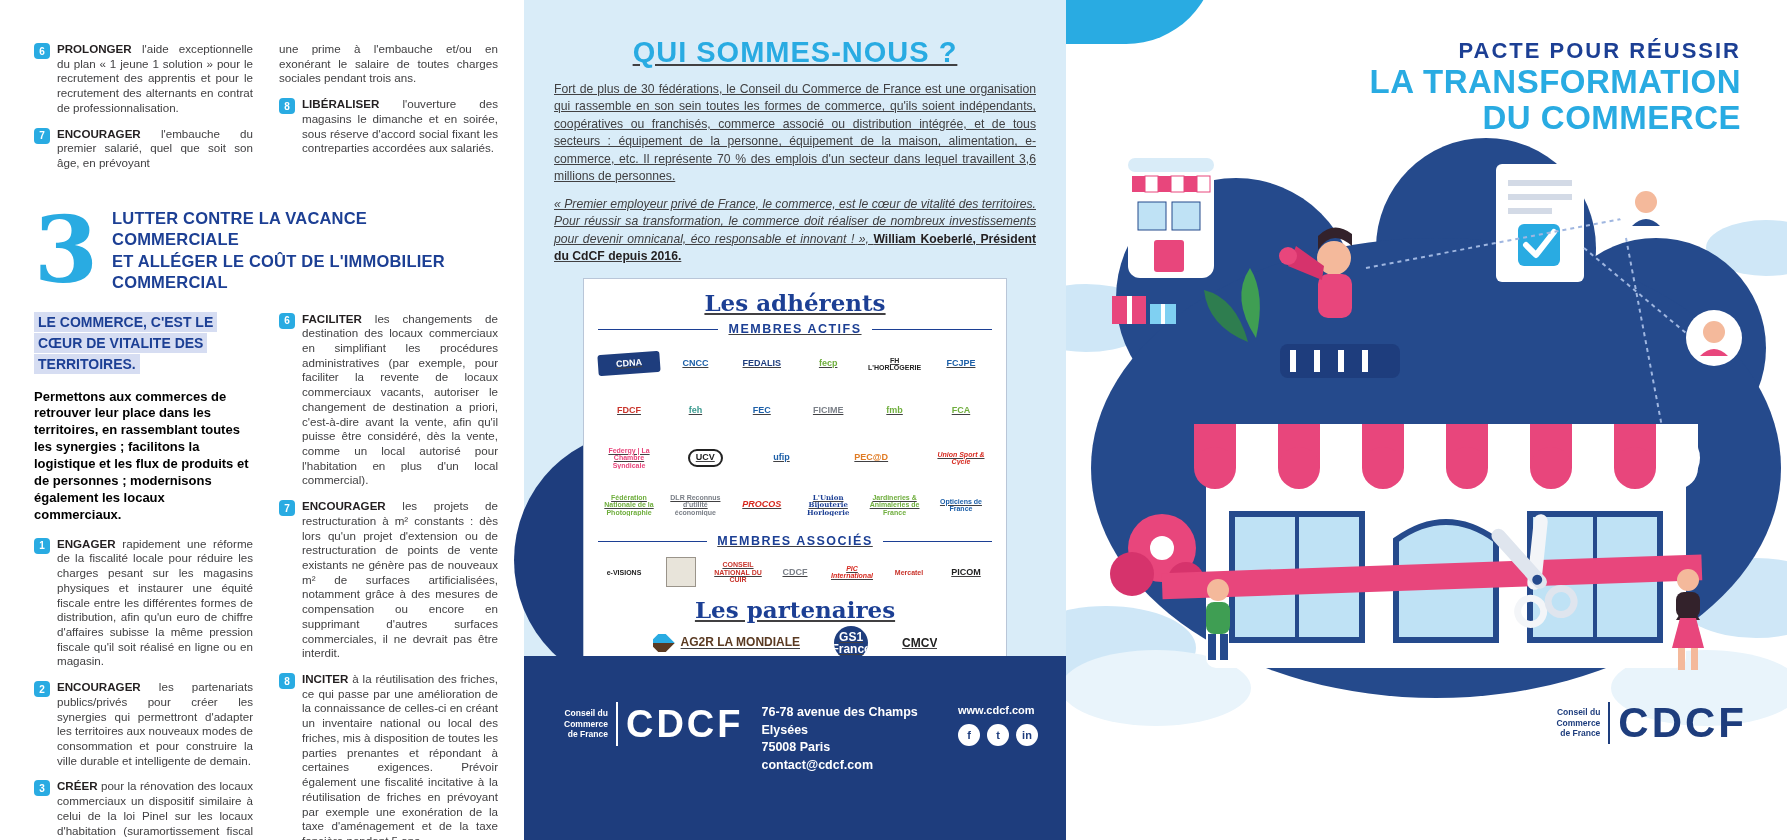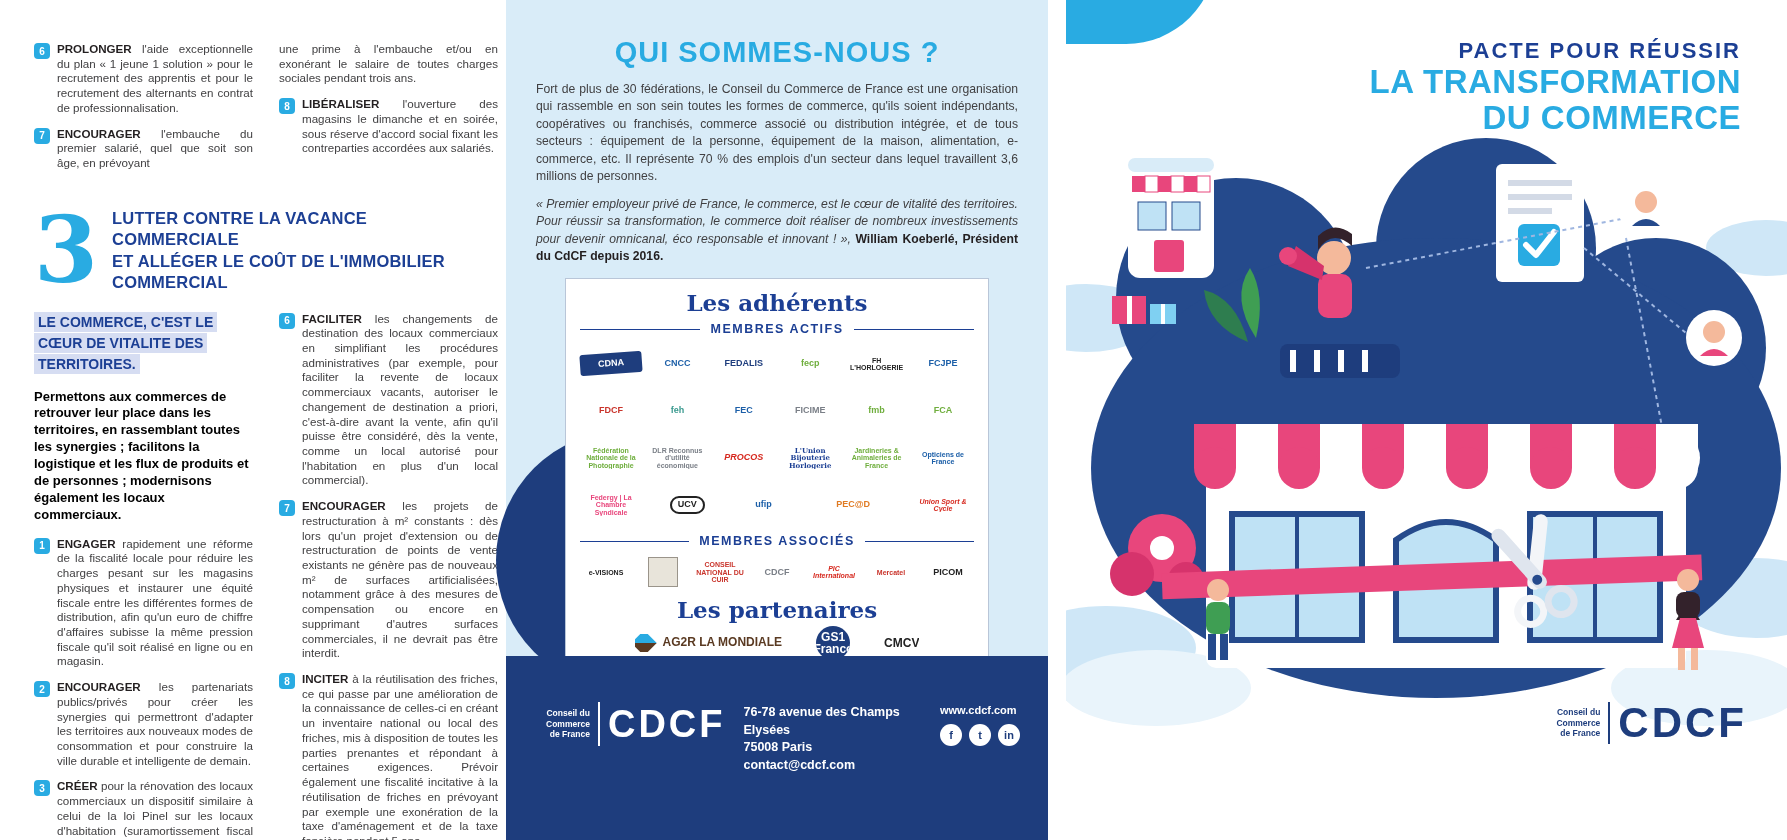--- a/index.html
+++ b/index.html
@@ -20,21 +20,21 @@
   .cont-text { font-size:11.6px; line-height:1.27; text-align:justify; margin-bottom:11px; }
 
   .sec3-head { display:flex; align-items:center; gap:14px; margin:26px 0 18px 0; }
   .sec3-num { font-family:"DejaVu Serif", serif; font-weight:bold; color:#29abe2; font-size:92px; line-height:0.9; }
   .sec3-title { font-size:16.5px; font-weight:bold; color:#1c3f94; text-transform:uppercase; line-height:1.3; letter-spacing:0.2px; }
 
   .hl { display:inline; background:#d6ddf2; color:#1c3f94; font-weight:bold; font-size:14px; line-height:1.5; padding:2px 4px; -webkit-box-decoration-break:clone; box-decoration-break:clone; }
   .intro { font-size:13px; font-weight:bold; color:#000000; line-height:1.3; margin:14px 0 13px 0; }
 
   
-  .panel-middle { position:absolute; left:506px; top:0; width:542px; height:840px; background:#d9ecf8; }
+  .panel-middle { position:absolute; left:524px; top:0; width:542px; height:840px; background:#d9ecf8;text-decoration:underline; }
   .qsn-title { text-align:center; color:#29abe2; font-weight:bold; font-size:29px; letter-spacing:1px; margin-top:36px; }
   .qsn-body { padding:12px 30px 0 30px; }
   .qsn-para { font-size:12.2px; line-height:1.43; text-align:justify; color:#414042; margin-bottom:10px; }
   .qsn-quote { font-size:12.2px; line-height:1.43; text-align:justify; color:#414042; font-style:italic; }
   .qsn-quote .author { font-style:normal; font-weight:bold; color:#231f20; }
 
   .deco-circle { position:absolute; left:-10px; top:430px; width:260px; height:260px; background:#1e3d7d; border-radius:50%; }
 
   .card { position:relative; width:424px; margin:13px auto 0 auto; background:#fff; border:1px solid #b9c6d8; padding:10px 14px 8px 14px; height:428px; }
   .serif-title { font-family:"DejaVu Serif", serif; font-weight:bold; color:#1c3f94; text-align:center; font-size:23px; }
@@ -189,33 +189,33 @@
       </div>
       <div class="logo-row">
         <div class="chip c-redplain">FDCF</div>
         <div class="chip c-teal">feh</div>
         <div class="chip c-blue">FEC</div>
         <div class="chip c-gray">FICIME</div>
         <div class="chip c-green">fmb</div>
         <div class="chip c-green">FCA</div>
       </div>
       <div class="logo-row">
+        <div class="chip c-pink small">Federgy | La Chambre Syndicale</div>
+        <div class="chip c-ucv">UCV</div>
+        <div class="chip c-blue">ufip</div>
+        <div class="chip c-orange">PEC@D</div>
+        <div class="chip c-red small">Union Sport &amp; Cycle</div>
+      </div>
+      <div class="logo-row">
         <div class="chip c-green small">Fédération Nationale de la Photographie</div>
         <div class="chip c-gray small">DLR Reconnus d'utilité économique</div>
         <div class="chip c-red">PROCOS</div>
         <div class="chip c-multico small">L'Union Bijouterie Horlogerie</div>
         <div class="chip c-green small">Jardineries &amp; Animaleries de France</div>
         <div class="chip c-blue small">Opticiens de France</div>
-      </div>
-      <div class="logo-row">
-        <div class="chip c-pink small">Federgy | La Chambre Syndicale</div>
-        <div class="chip c-ucv">UCV</div>
-        <div class="chip c-blue">ufip</div>
-        <div class="chip c-orange">PEC@D</div>
-        <div class="chip c-red small">Union Sport &amp; Cycle</div>
       </div>
 
       <div class="divider">
         <div class="line"></div>
         <div class="dlabel">MEMBRES ASSOCIÉS</div>
         <div class="line"></div>
       </div>
       <div class="logo-row assoc-row" style="height:40px;">
         <div class="chip c-dark small">e-VISIONS</div>
         <div class="chip"><div class="c-emblem"></div><span></span></div>

